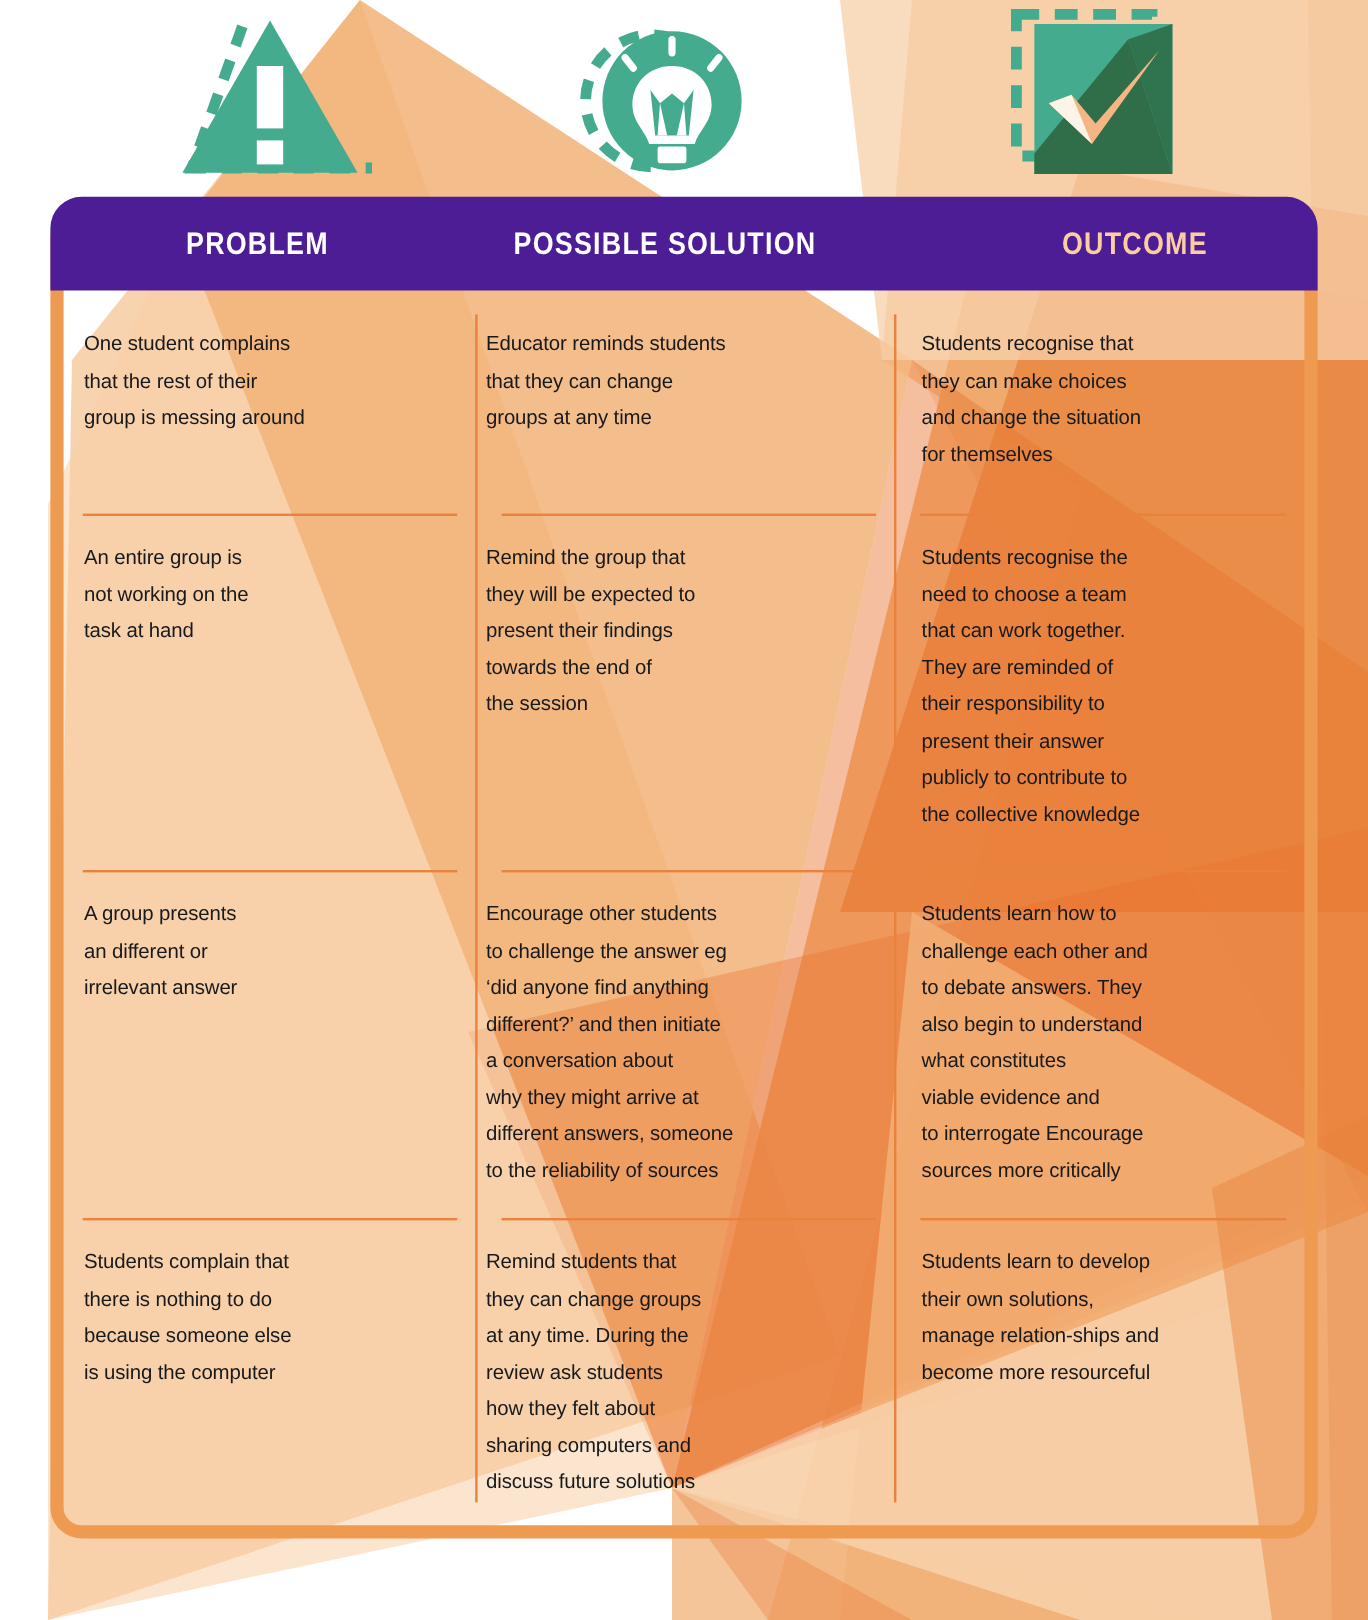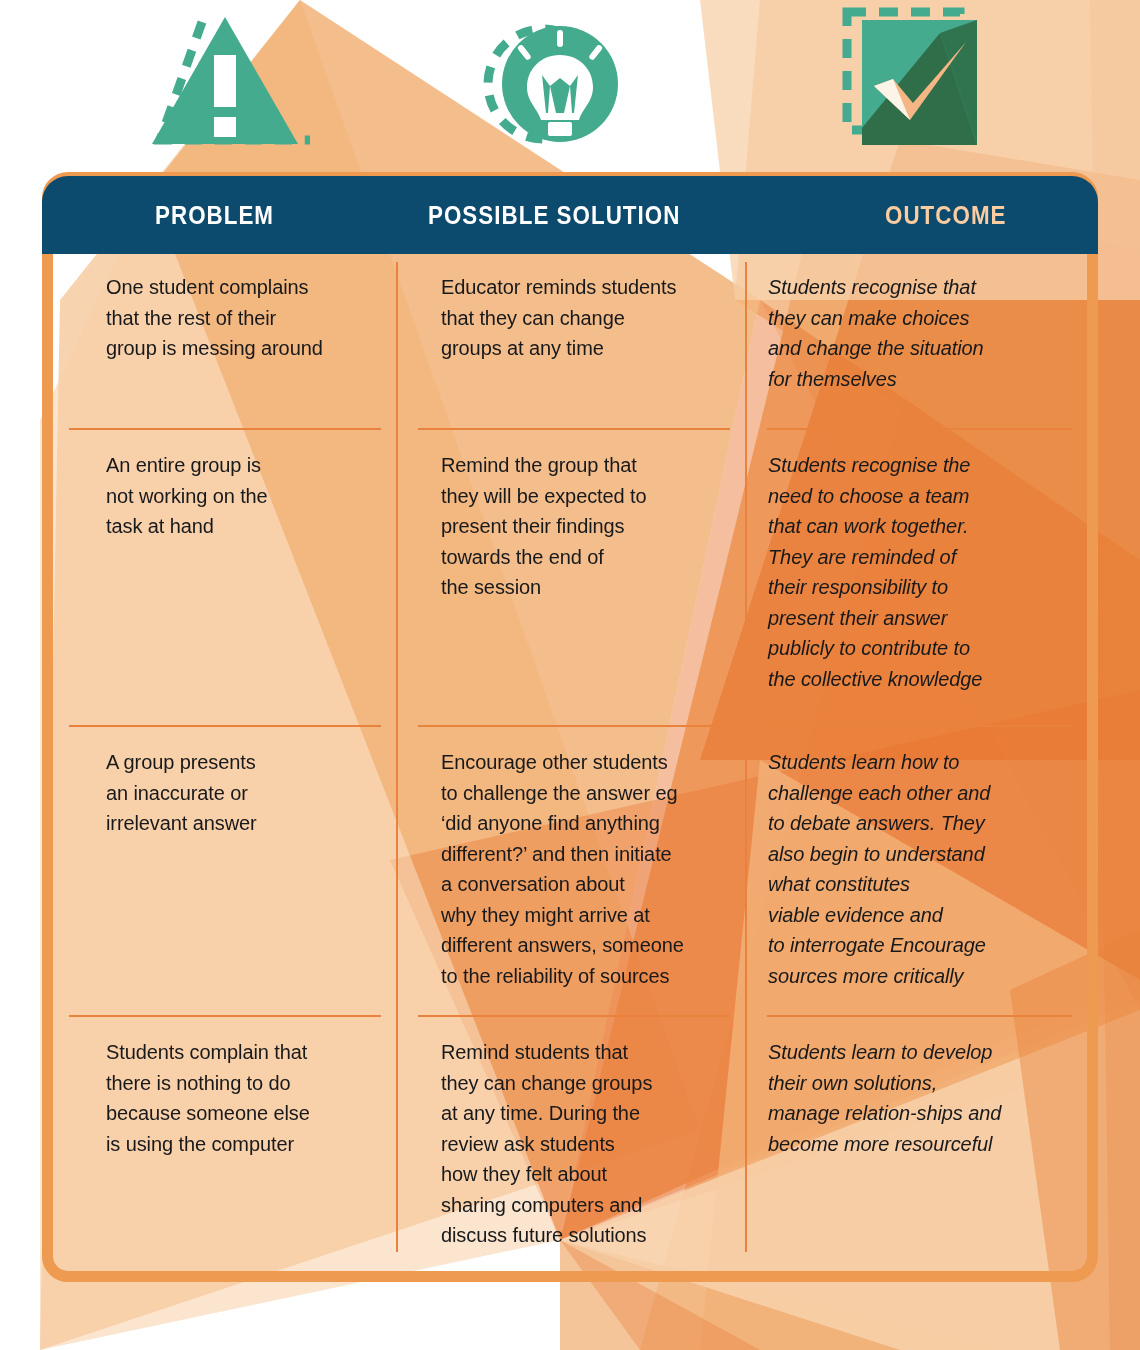--- a/index.html
+++ b/index.html
@@ -25,23 +25,23 @@
   
   .card{
     position:absolute;left:42px;top:172px;
     width:1056px;height:1110px;
     border:11px solid #ef9a51;
     border-radius:26px;
     box-sizing:border-box;
     background:transparent;
   }
   .card-header{
-    position:absolute;left:42px;top:176px;
+    position:absolute;left:42px;top:164px;
     width:1056px;height:78px;
-    background:#0c4a6e;
+    background:#4c1d95;
     border-radius:26px 26px 0 0;
     box-sizing:border-box;
   }
   .card-header-inner{
     position:relative;height:100%;
   }
   .col-head{
     position:absolute;top:0;height:78px;
     display:flex;align-items:center;
     font-weight:bold;
@@ -71,30 +71,29 @@
   .row{position:absolute;left:0;width:1034px;}
   .row .hsep{
     position:absolute;top:0;height:2px;background:#e8823c;
   }
   .hsep.s-a{left:16px;width:312px;}
   .hsep.s-b{left:365px;width:312px;}
   .hsep.s-c{left:714px;width:305px;}
 
   .cell{
     position:absolute;
-    font-size:20px;
+    font-size:17px;
     line-height:30.5px;
     color:#18191b;
     white-space:pre-line;
     letter-spacing:-0.1px;
-    margin-left:36px;
   }
   .cell.c1{left:17px;width:320px;}
   .cell.c2{left:352px;width:320px;}
-  .cell.c3{left:679px;width:312px;font-style:italic;}
+  .cell.c3{left:715px;width:312px;}
 
   
   .row.r1{top:0;}
   .row.r2{top:178px;}
   .row.r3{top:475px;}
   .row.r4{top:765px;}
 
   .row .cell{top:22px;}
   .row.r1 .cell{top:22px;}
 </style>
@@ -226,21 +225,21 @@
 present their answer
 publicly to contribute to
 the collective knowledge</div>
     </div>
 
     <div class="row r3">
       <div class="hsep s-a"></div>
       <div class="hsep s-b"></div>
       <div class="hsep s-c"></div>
       <div class="cell c1">A group presents
-an inaccurate or
+an different or
 irrelevant answer</div>
       <div class="cell c2">Encourage other students
 to challenge the answer eg
 ‘did anyone find anything
 different?’ and then initiate
 a conversation about
 why they might arrive at
 different answers, someone
 to the reliability of sources</div>
       <div class="cell c3">Students learn how to

